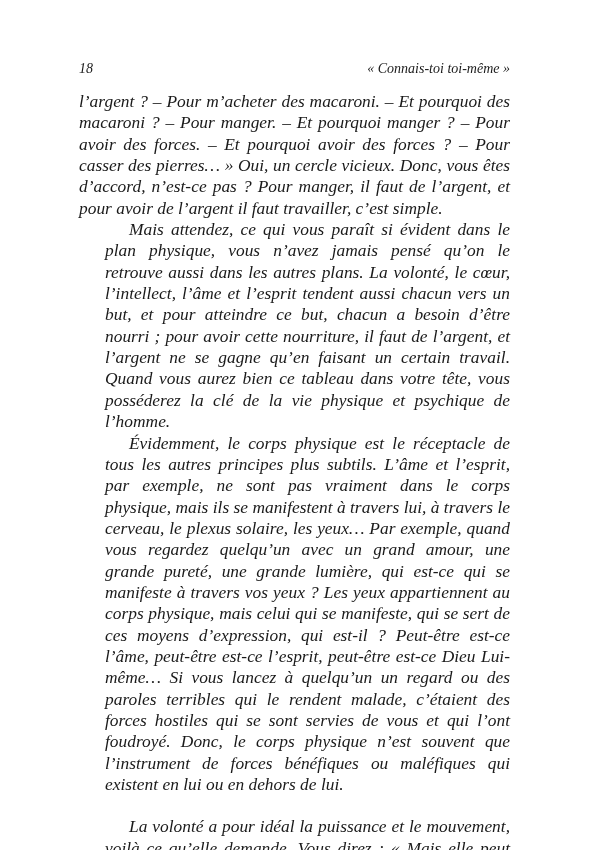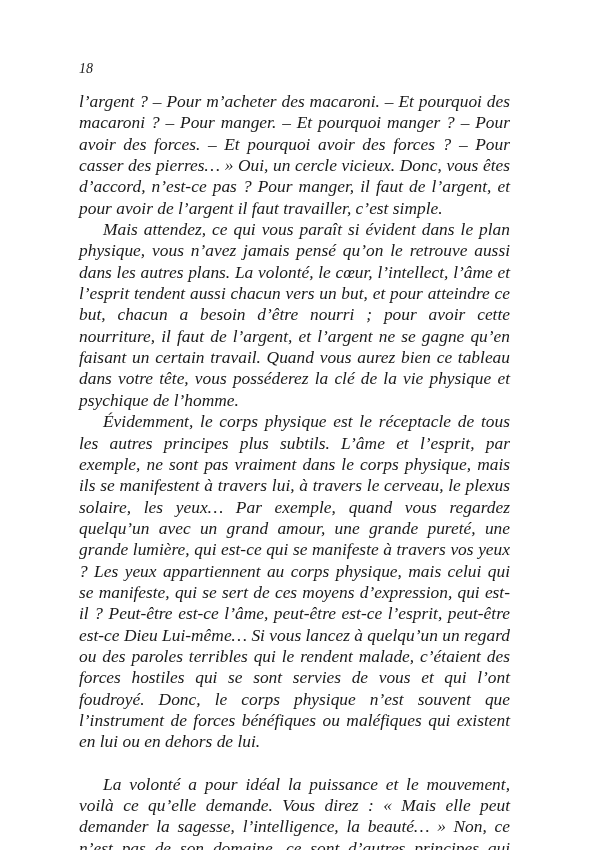--- a/index.html
+++ b/index.html
@@ -12,29 +12,30 @@
     .running-head {
       display: flex; justify-content: space-between; align-items: baseline;
       font-style: italic; font-size: 14px; line-height: 22px; height: 22px;
       margin-bottom: 11px;
     }
     .body-text {
       font-size: 17.4px; line-height: 21.35px; text-align: justify;
       hyphens: manual;
     }
     .body-text p { margin: 0; text-indent: 0; font-style: italic; }
-    .body-text p.indent { text-indent: 24px; }
+    .body-text p.indent { text-indent: 24px; margin-left: 26px; }
     .body-text p.gap { margin-top: 21px; }
   </style>
 </head>
 <body>
 
 <div class="page">
   <div class="running-head">
     <span>18</span>
+    <span>« Connais-toi toi-même »</span>
   </div>
   <div class="body-text">
     <p>l’argent ? – Pour m’acheter des macaroni. – Et pourquoi des macaroni ? – Pour manger. – Et pourquoi manger ? – Pour avoir des forces. – Et pourquoi avoir des forces ? – Pour casser des pierres… » Oui, un cercle vicieux. Donc, vous êtes d’accord, n’est-ce pas ? Pour manger, il faut de l’argent, et pour avoir de l’argent il faut travailler, c’est simple.</p>
     <p class="indent">Mais attendez, ce qui vous paraît si évident dans le plan physique, vous n’avez jamais pensé qu’on le retrouve aussi dans les autres plans. La volonté, le cœur, l’intellect, l’âme et l’esprit tendent aussi chacun vers un but, et pour atteindre ce but, chacun a besoin d’être nourri ; pour avoir cette nourriture, il faut de l’argent, et l’argent ne se gagne qu’en faisant un certain travail. Quand vous aurez bien ce tableau dans votre tête, vous posséderez la clé de la vie physique et psychique de l’homme.</p>
     <p class="indent">Évidemment, le corps physique est le réceptacle de tous les autres principes plus subtils. L’âme et l’esprit, par exemple, ne sont pas vraiment dans le corps physique, mais ils se manifes­tent à travers lui, à travers le cerveau, le plexus solaire, les yeux… Par exemple, quand vous regardez quelqu’un avec un grand amour, une grande pureté, une grande lumière, qui est-ce qui se manifeste à travers vos yeux ? Les yeux appartiennent au corps physique, mais celui qui se manifeste, qui se sert de ces moyens d’expression, qui est-il ? Peut-être est-ce l’âme, peut-être est-ce l’esprit, peut-être est-ce Dieu Lui-même… Si vous lancez à quelqu’un un regard ou des paroles terribles qui le rendent malade, c’étaient des forces hostiles qui se sont servies de vous et qui l’ont foudroyé. Donc, le corps physique n’est souvent que l’instrument de forces bénéfiques ou maléfiques qui existent en lui ou en dehors de lui.</p>
     <p class="indent gap">La volonté a pour idéal la puissance et le mouvement, voilà ce qu’elle demande. Vous direz : « Mais elle peut demander la sagesse, l’intelligence, la beauté… » Non, ce n’est pas de son domaine, ce sont d’autres principes qui demandent cela.</p>
   </div>
 </div>
 
 </body></html>

